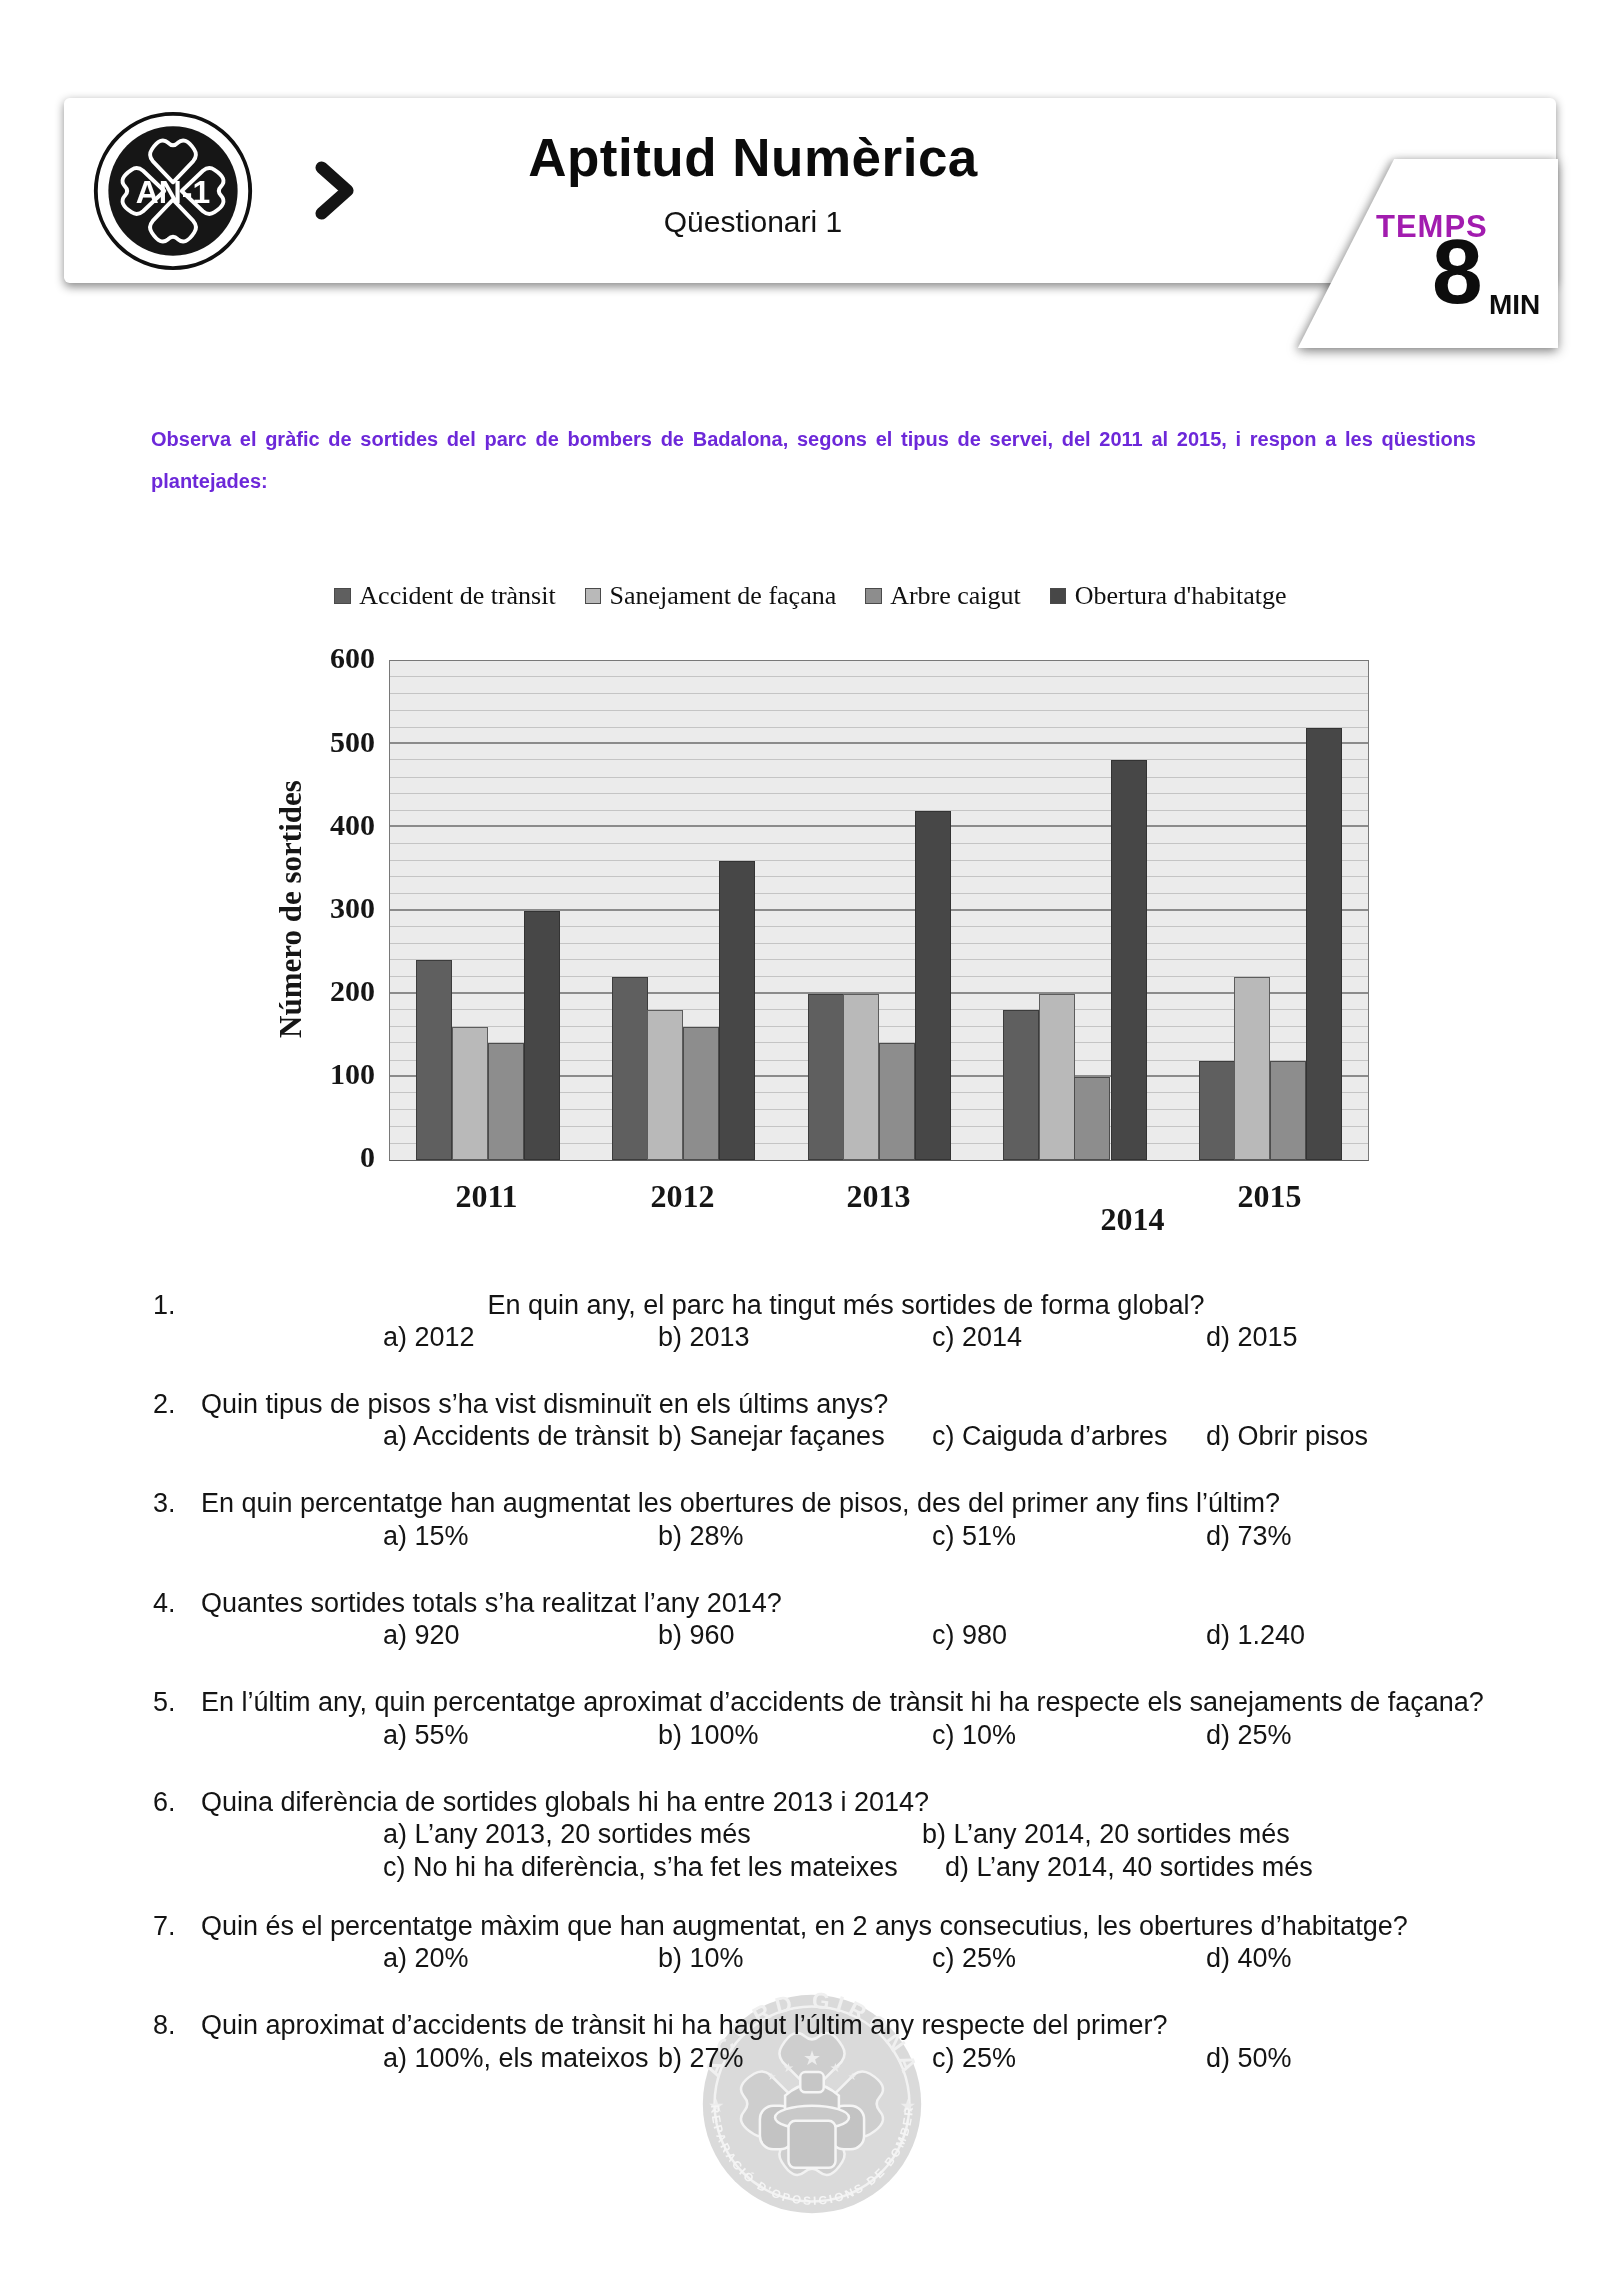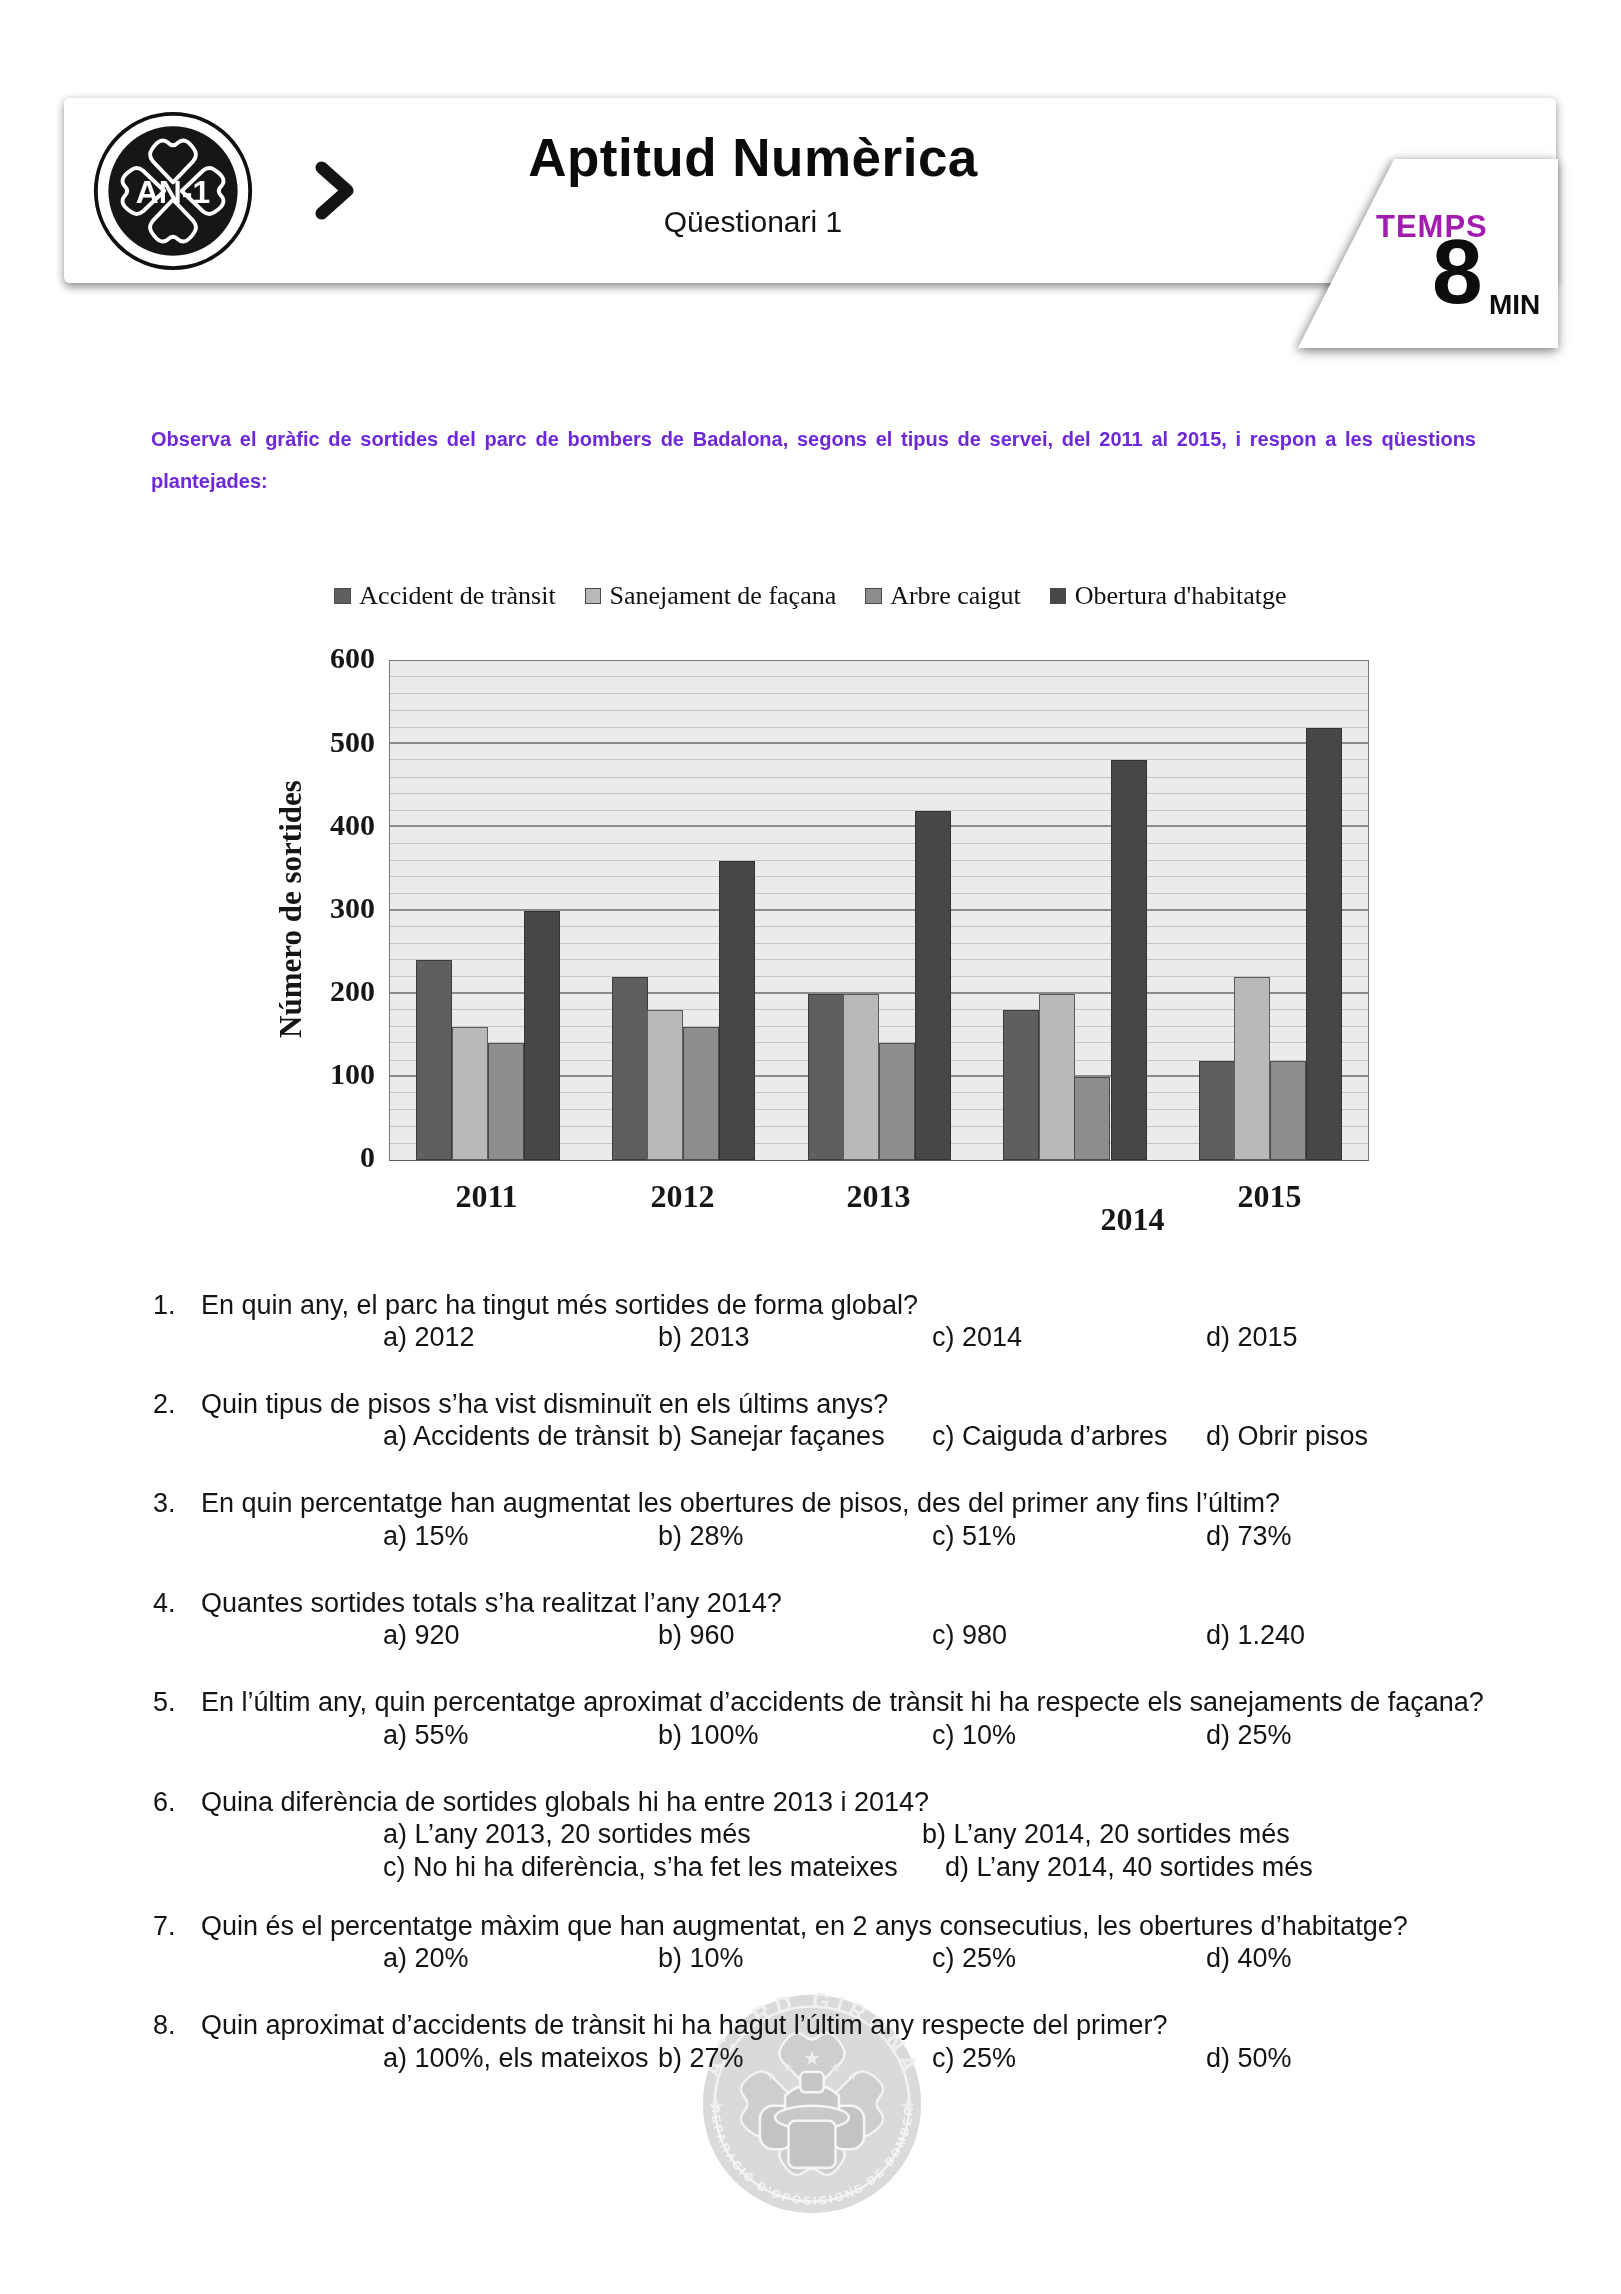--- a/index.html
+++ b/index.html
@@ -216,21 +216,21 @@
   <text fill="#f0f0f0" font-family="Liberation Sans, sans-serif" font-size="27" font-weight="700" letter-spacing="7">
     <textPath href="#topArc" startOffset="50%" text-anchor="middle">ACORD GIRONA</textPath>
   </text>
   <text fill="#f5f5f5" font-family="Liberation Sans, sans-serif" font-size="14" font-weight="700" letter-spacing="3">
     <textPath href="#botArc" startOffset="50%" text-anchor="middle">PREPARACIÓ D'OPOSICIONS DE BOMBERS</textPath>
   </text>
 </svg>
 
 <div id="questions-layer">
     <div class="q-num" style="top: 1289px;">1.</div>
-    <div class="q-text" style="top: 1289px;">En quin any, el parc ha tingut més sortides de forma global?</div>
+    <div class="q-text" style="top: 1289px; text-align: center;">En quin any, el parc ha tingut més sortides de forma global?</div>
     <div class="q-opt" style="left: 383px; top: 1321px;">a) 2012</div>
     <div class="q-opt" style="left: 658px; top: 1321px;">b) 2013</div>
     <div class="q-opt" style="left: 932px; top: 1321px;">c) 2014</div>
     <div class="q-opt" style="left: 1206px; top: 1321px;">d) 2015</div>
     <div class="q-num" style="top: 1388px;">2.</div>
     <div class="q-text" style="top: 1388px;">Quin tipus de pisos s’ha vist disminuït en els últims anys?</div>
     <div class="q-opt" style="left: 383px; top: 1420px;">a) Accidents de trànsit</div>
     <div class="q-opt" style="left: 658px; top: 1420px;">b) Sanejar façanes</div>
     <div class="q-opt" style="left: 932px; top: 1420px;">c) Caiguda d’arbres</div>
     <div class="q-opt" style="left: 1206px; top: 1420px;">d) Obrir pisos</div>

